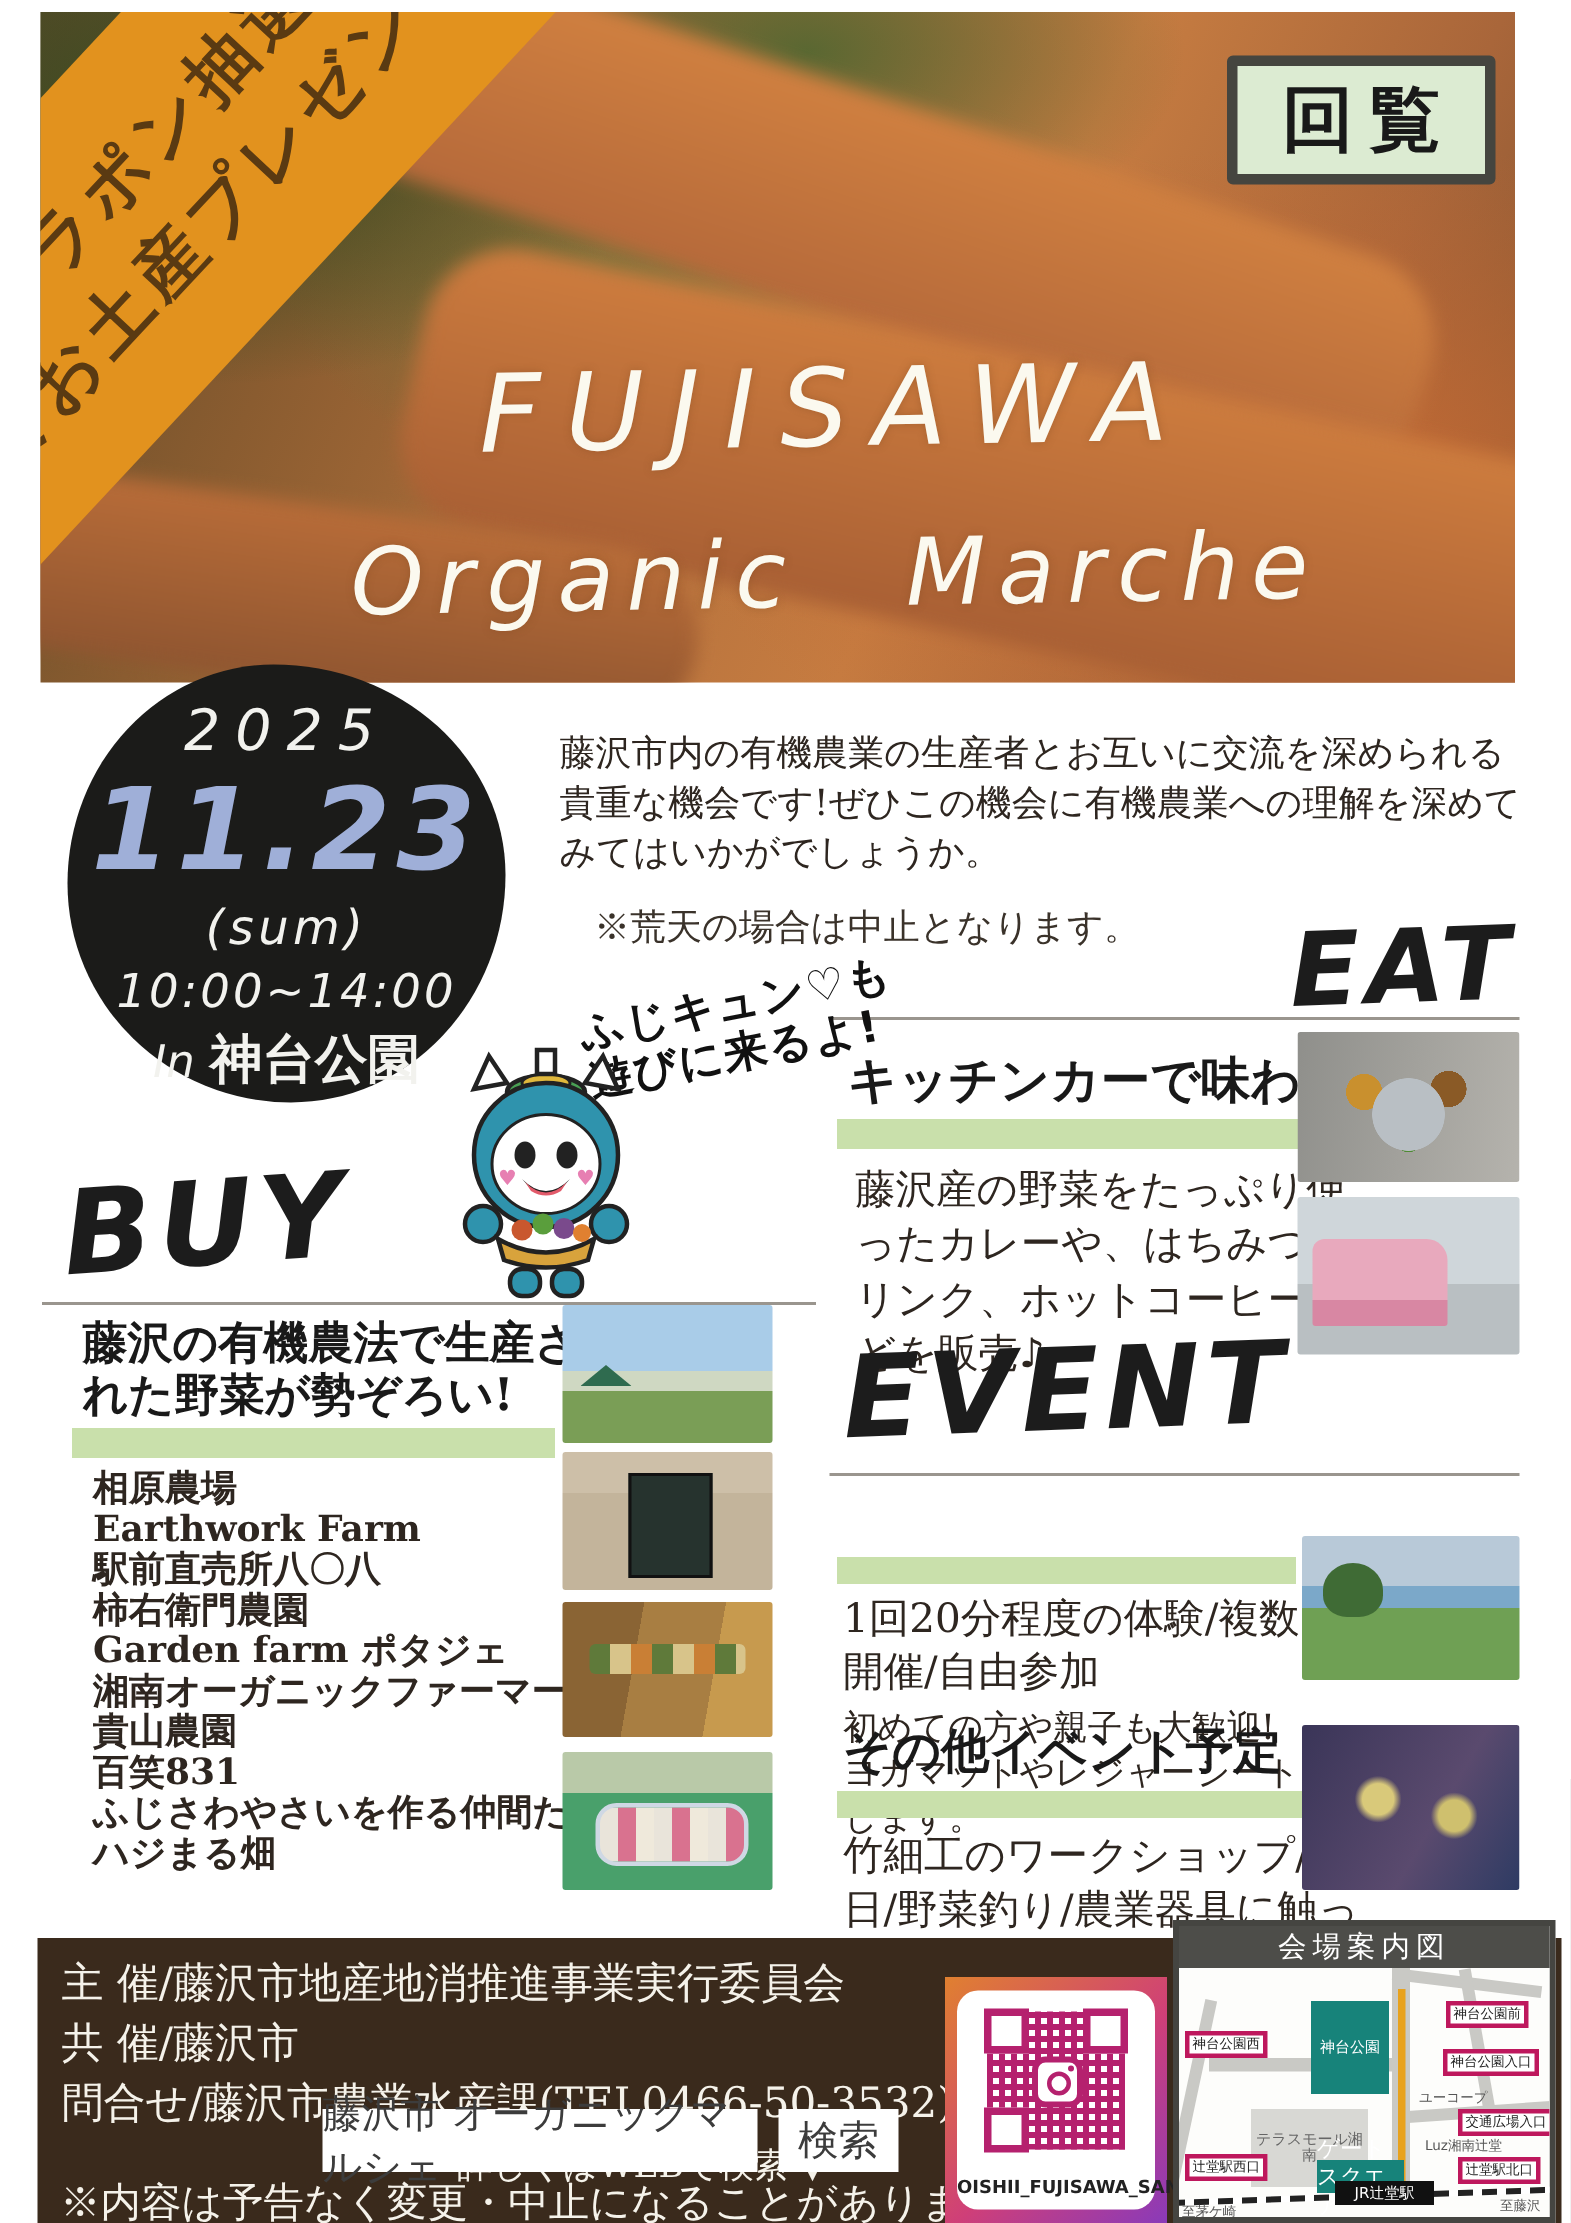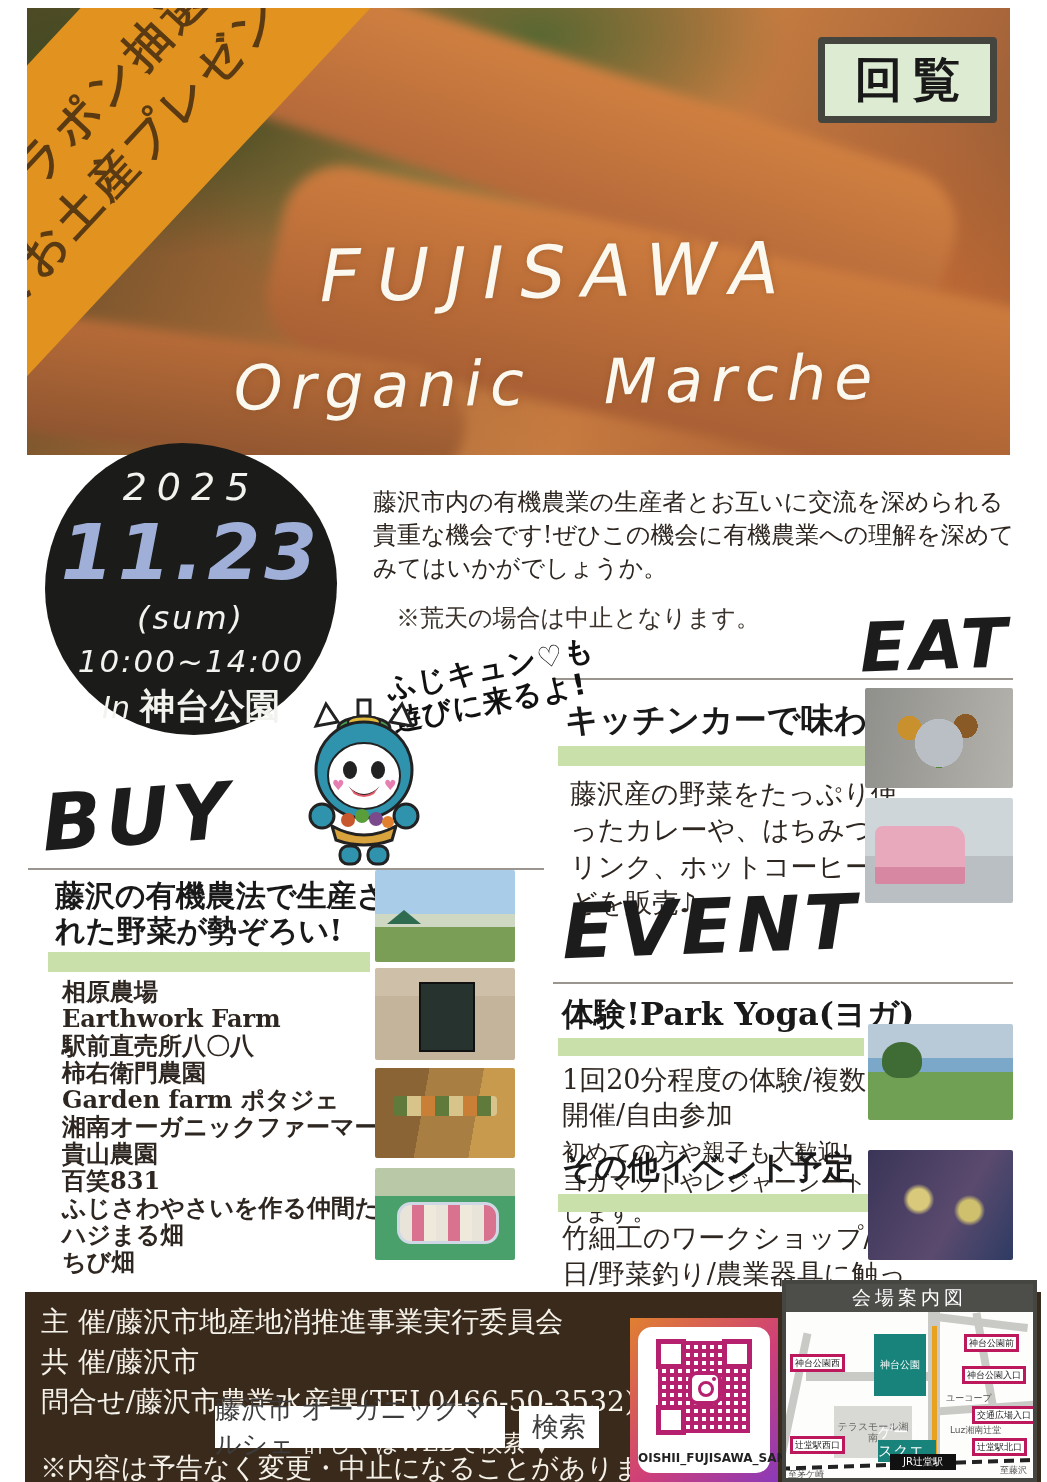--- a/index.html
+++ b/index.html
@@ -258,30 +258,28 @@
     <li>相原農場</li>
     <li>Earthwork Farm</li>
     <li>駅前直売所八〇八</li>
     <li>柿右衛門農園</li>
     <li>Garden farm ポタジェ</li>
     <li>湘南オーガニックファーマーズ</li>
     <li>貴山農園</li>
     <li>百笑831</li>
     <li>ふじさわやさいを作る仲間たち</li>
     <li>ハジまる畑</li>
-    <li>ちび畑</li>
   </ul>
   <div class="photo ph-market"></div>
   <div class="photo ph-board"></div>
   <div class="photo ph-stall"></div>
   <div class="photo ph-radish"></div>
 
   <div class="hand event-heading">EVENT</div>
   <div class="rule rule-event"></div>
-  <div class="subhead yoga-sub">体験!Park Yoga(ヨガ)</div>
   <div class="greenbar gb-yoga"></div>
   <div class="jbody yoga-body1">1回20分程度の体験/複数回開催/自由参加</div>
   <div class="jbody yoga-body2">
     <div>初めての方や親子も大歓迎!</div>
     <div>ヨガマットやレジャーシートは貸し出します。</div>
   </div>
   <div class="photo ph-yoga"></div>
   <div class="subhead other-sub">その他イベント予定</div>
   <div class="greenbar gb-other"></div>
   <div class="jbody other-body">竹細工のワークショップ/縁日/野菜釣り/農業器具に触ってみよう!</div>

